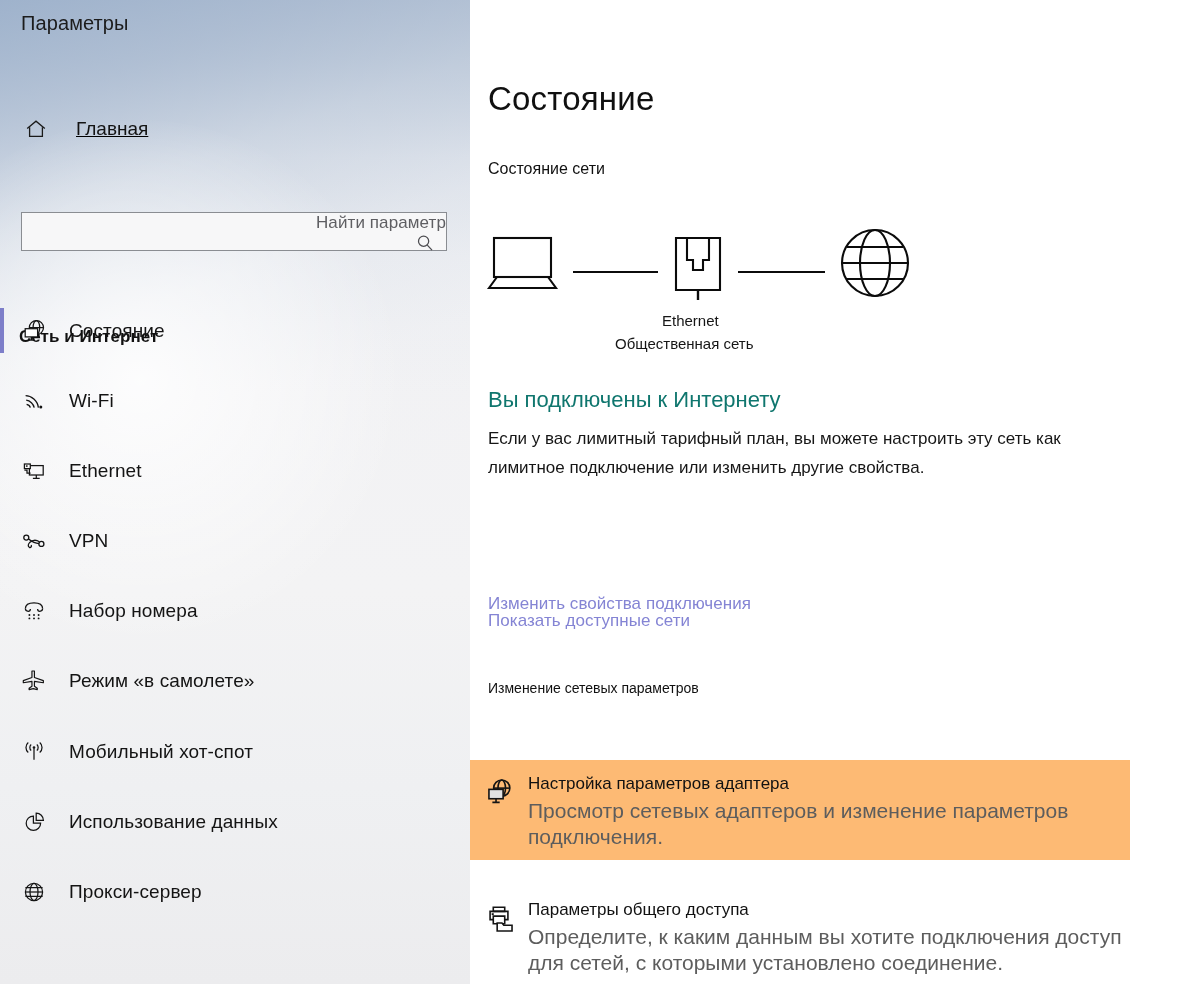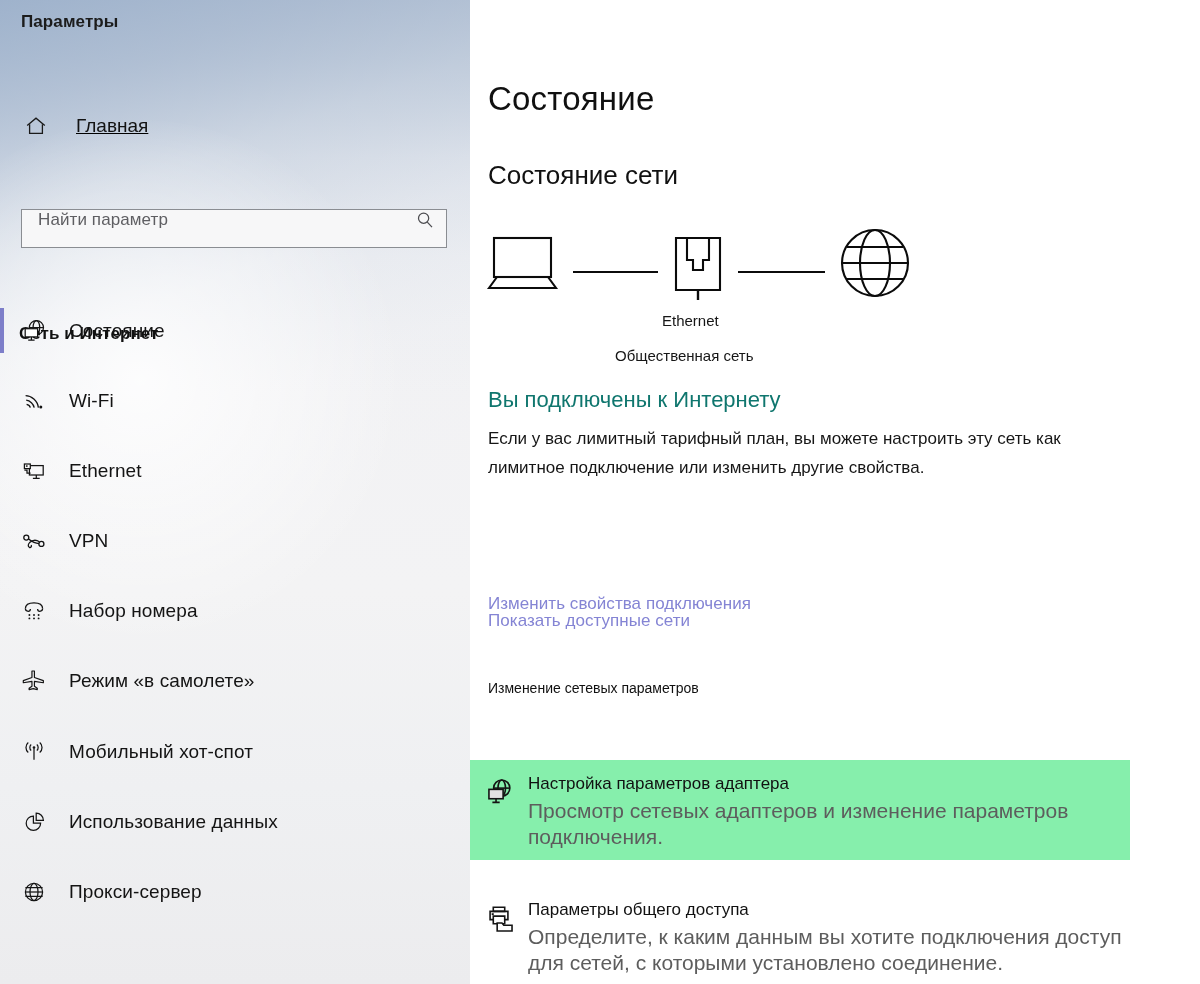--- a/index.html
+++ b/index.html
@@ -60,24 +60,23 @@
     border-radius: 50%;
     background: radial-gradient(circle at 50% 50%, rgba(255,255,255,0.85) 0%, rgba(255,255,255,0.35) 45%, rgba(255,255,255,0) 72%);
     pointer-events: none;
   }
   #sidebar > * { position: relative; z-index: 2; }
 
   .app-title {
     position: absolute;
     left: 21px;
     top: 12px;
-    font-size: 17px;
+    font-size: 20px;
     color: #1c1c1c;
     letter-spacing: 0.1px;
-    font-weight: bold;
   }
 
   .home-row {
     position: absolute;
     left: 18px;
     top: 90px;
     display: flex;
     align-items: center;
     height: 32px;
     cursor: default;
@@ -98,21 +97,22 @@
   .search-box {
     position: absolute;
     left: 21px;
     top: 157px;
     width: 426px;
     height: 39px;
     box-sizing: border-box;
     border: 1.6px solid #8a8d92;
     background: #f7f7f8;
     display: flex;
-    align-items: flex-start;
+    align-items: flex-end;
+    flex-direction: column;
   }
   .search-box .search-text {
     flex: 1;
     padding-left: 16px;
     font-size: 17px;
     color: #5e5e62;
     letter-spacing: 0.1px;
   }
   .search-box .search-ic {
     width: 42px;
@@ -186,21 +186,21 @@
     left: 18px;
     top: 80px;
     font-size: 33px;
     color: #101010;
     letter-spacing: 0.2px;
   }
   .subhead-net {
     position: absolute;
     left: 18px;
     top: 160px;
-    font-size: 26px;
+    font-size: 16px;
     color: #111111;
   }
 
   .net-diagram {
     position: absolute;
     left: 10px;
     top: 228px;
     width: 470px;
     height: 130px;
   }
@@ -251,21 +251,21 @@
 
   .setting-row {
     position: absolute;
     left: 0px;
     width: 660px;
     display: flex;
     box-sizing: border-box;
     padding: 14px 0 14px 0;
     cursor: default;
   }
-  .setting-row.highlight { background: #86efac; }
+  .setting-row.highlight { background: #fdba74; }
   .setting-row .icon-col {
     width: 58px;
     flex: 0 0 58px;
     padding-top: 2px;
     display: flex;
     justify-content: center;
   }
   .setting-row .text-col { flex: 1; padding-right: 8px; }
   .setting-row .st-title {
     font-size: 17px;
@@ -465,21 +465,21 @@
         <path d="M258 44 H345" stroke-width="2.2"></path>
 
         <g>
           <circle cx="395" cy="35" r="33"></circle>
           <path d="M362 35 H428"></path>
           <path d="M367 19 H423 M367 51 H423"></path>
           <ellipse cx="395" cy="35" rx="15" ry="33"></ellipse>
         </g>
       </svg>
       <div class="dlabel l1" style="text-align:left; left:182px; width:200px;">Ethernet</div>
-      <div class="dlabel l2" style="text-align:left; left:135px; width:300px;margin-top:12px;">Общественная сеть</div>
+      <div class="dlabel l2" style="text-align:left; left:135px; width:300px;">Общественная сеть</div>
     </div>
 
     <div class="status-head">Вы подключены к Интернету</div>
     <div class="status-desc">Если у вас лимитный тарифный план, вы можете настроить эту сеть как лимитное подключение или изменить другие свойства.</div>
 
     <div class="link l1">Изменить свойства подключения</div>
     <div class="link l2">Показать доступные сети</div>
 
     <div class="subhead-change">Изменение сетевых параметров</div>
 

